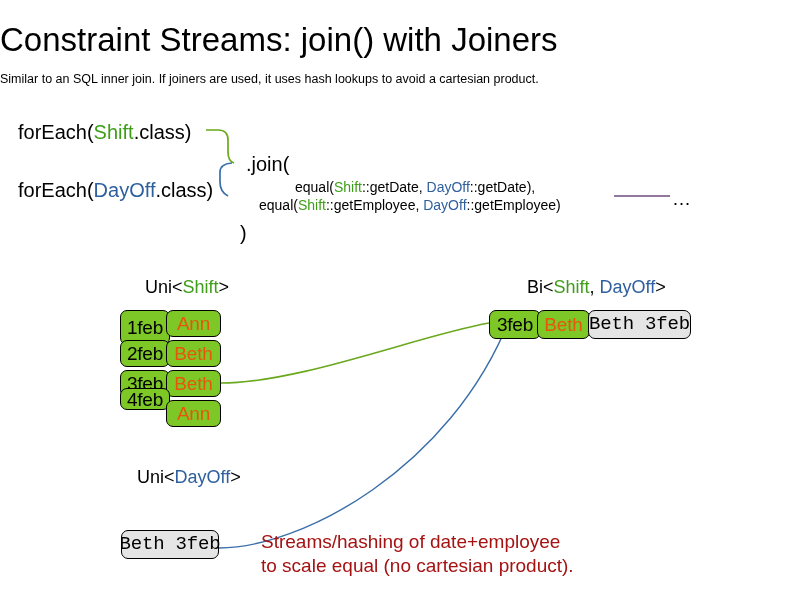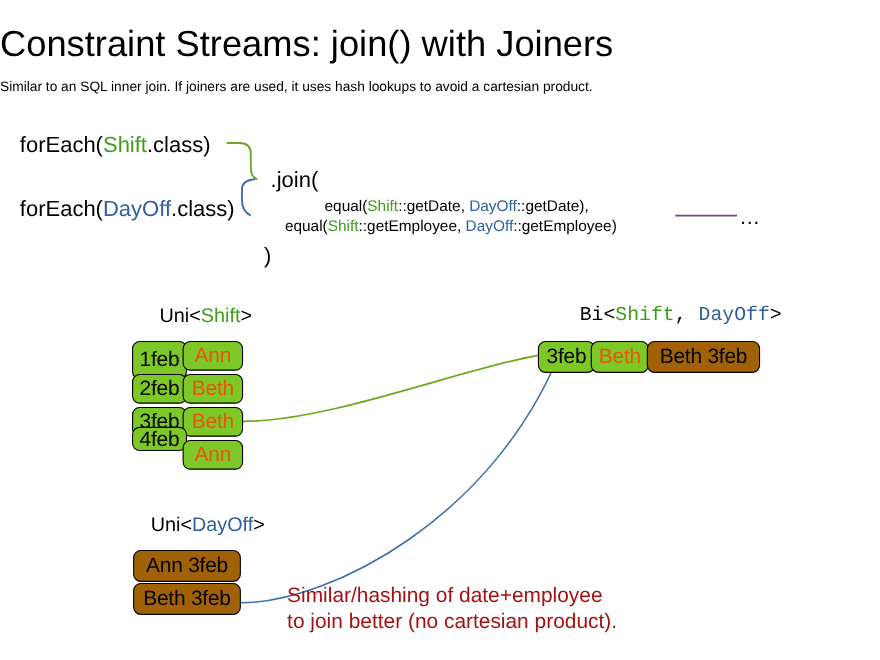--- a/index.html
+++ b/index.html
@@ -80,39 +80,39 @@
   
   .stream-label {
     position: absolute;
     font-size: 18px;
     line-height: 22px;
     white-space: nowrap;
     color: #000;
     margin-left: 27px;
   }
   .label-uni-shift  { left: 118px; top: 276px; }
-  .label-bi         { left: 500px; top: 276px; font-family: Liberation Mono, monospace; }
+  .label-bi         { left: 500px; top: 276px; }
   .label-uni-dayoff { left: 110px; top: 466px; }
 
   
   .cell {
     position: absolute;
     box-sizing: border-box;
     border: 1.4px solid #000000;
     border-radius: 7px;
     font-size: 19px;
     line-height: 1;
     display: flex;
     align-items: center;
     justify-content: center;
     white-space: nowrap;
     letter-spacing: -0.2px;
   }
   .cell-green { background: #7dc727; }
-  .cell-blue  { background: #a16207; }
+  .cell-blue  { background: #e5e5e5; font-family: Liberation Mono, monospace; }
   .txt-black  { color: #000000; }
   .txt-orange { color: #e8560e; }
 
   
   .caption {
     position: absolute;
     left: 261px;
     top: 530px;
     font-size: 19px;
     line-height: 24px;
@@ -186,29 +186,28 @@
   <div class="cell cell-green txt-black" style="left:120px; top:370px; width:50px; height:27px;">3feb</div>
   <div class="cell cell-green txt-orange" style="left:166px; top:370px; width:55px; height:27px;">Beth</div>
 
   <div class="cell cell-green txt-black" style="left:120px; top:388px; width:50px; height:22px;">4feb</div>
   <div class="cell cell-green txt-orange" style="left:166px; top:400px; width:55px; height:27px;">Ann</div>
 
   <div class="stream-label label-uni-dayoff">
     <span>Uni&lt;</span><span class="kw-dayoff">DayOff</span><span>&gt;</span>
   </div>
 
-  <div class="cell cell-blue txt-black" style="left:121px; top:500px; width:98px; height:29px;">Ann 3feb</div>
   <div class="cell cell-blue txt-black" style="left:121px; top:530px; width:98px; height:29px;">Beth 3feb</div>
 
   <div class="stream-label label-bi">
     <span>Bi&lt;</span><span class="kw-shift">Shift</span><span>, </span><span class="kw-dayoff">DayOff</span><span>&gt;</span>
   </div>
 
   <div class="cell cell-green txt-black" style="left:489px; top:310px; width:52px; height:29px;">3feb</div>
   <div class="cell cell-green txt-orange" style="left:537px; top:310px; width:53px; height:29px;">Beth</div>
   <div class="cell cell-blue txt-black" style="left:588px; top:310px; width:103px; height:29px;">Beth 3feb</div>
 
   <div class="caption">
-    <div>Similar/hashing of date+employee</div>
-    <div>to join better (no cartesian product).</div>
+    <div>Streams/hashing of date+employee</div>
+    <div>to scale equal (no cartesian product).</div>
   </div>
 
 </div>
 
 </body></html>

